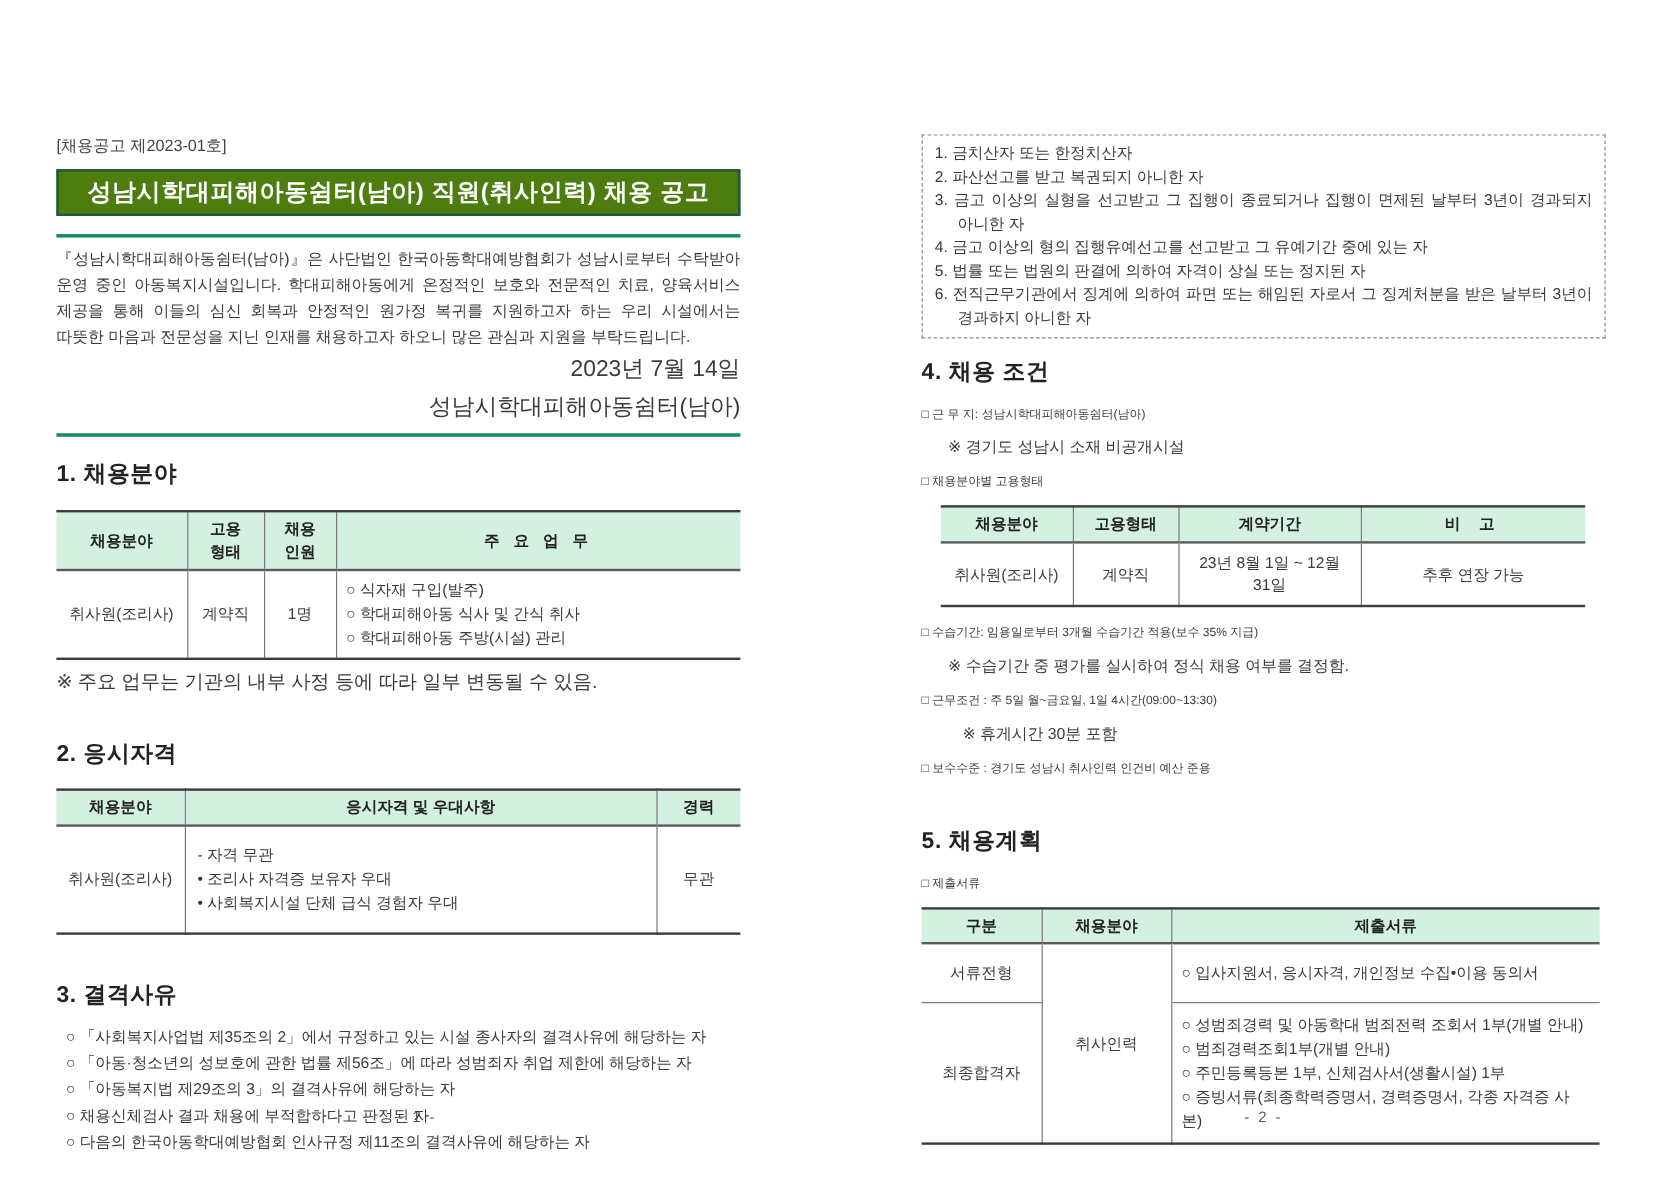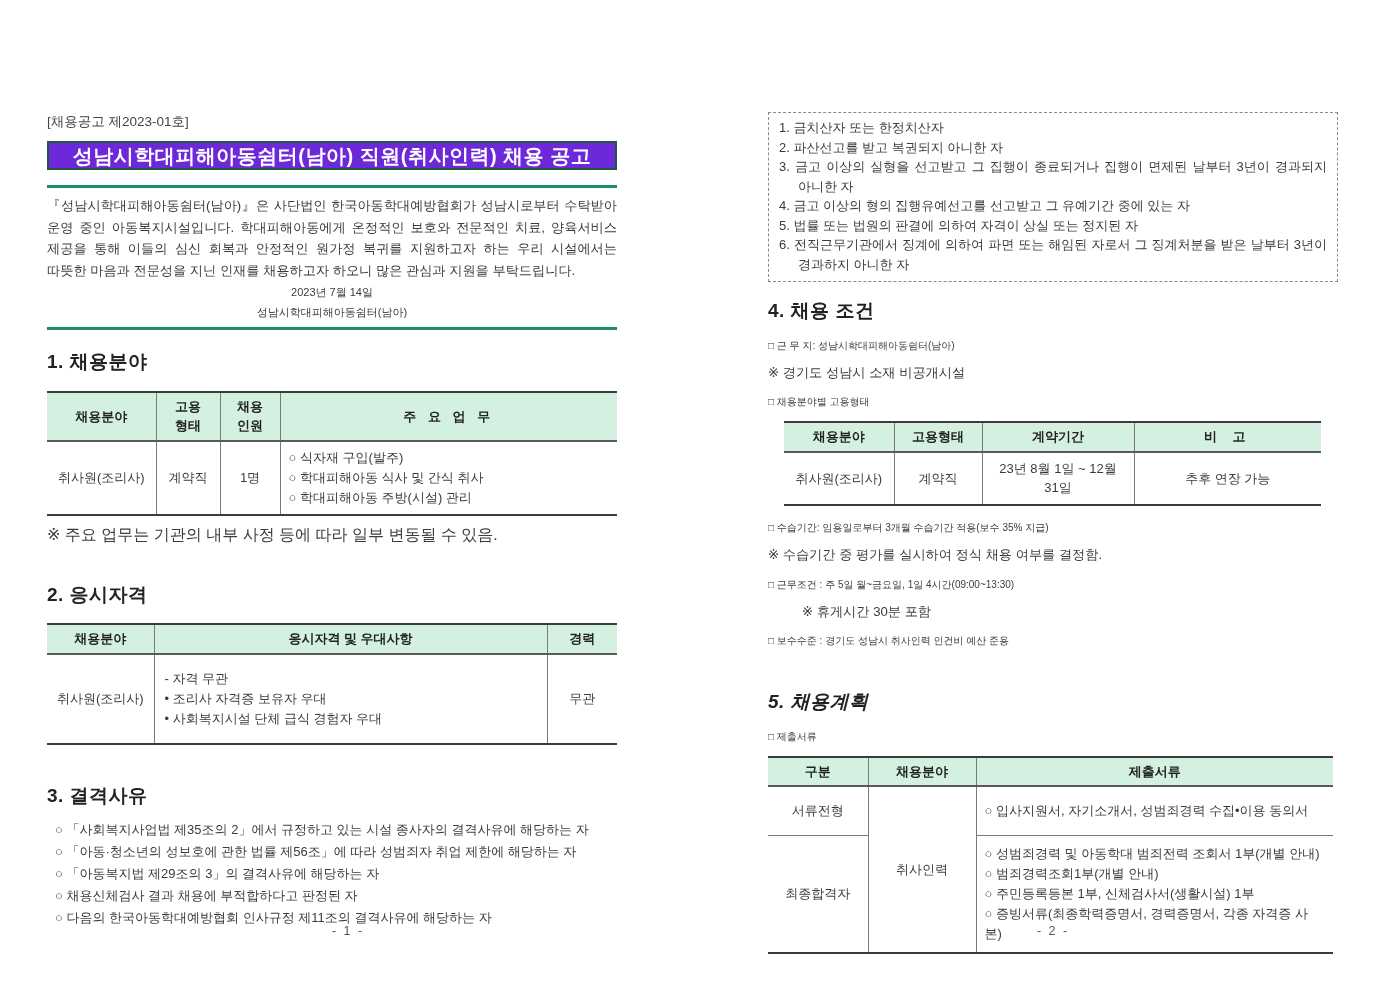--- a/index.html
+++ b/index.html
@@ -22,22 +22,22 @@
     font-size: 13px;
     line-height: 1.5;
   }
   .page1 { left: 47px; }
   .page2 { left: 768px; }
 
   .doc-number { font-size: 13.5px; color: #444; }
 
   .banner {
     margin-top: 9px;
-    height: 29px;
-    background: #6d28d9;
+    height: 39px;
+    background: #4d7c0f;
     border: 2px solid #20593e;
     color: #ffffff;
     font-weight: bold;
     font-size: 20px;
     letter-spacing: 0.5px;
     display: flex;
     align-items: center;
     justify-content: center;
     white-space: nowrap;
   }
@@ -45,21 +45,21 @@
   .green-line { margin-top: 15px; height: 3px; background: #1E8E62; }
   .green-line.l2 { margin-top: 7px; }
 
   .intro {
     margin-top: 7px;
     text-align: justify;
     word-break: keep-all;
     line-height: 21.5px;
     font-size: 13.2px;
   }
-  .right-align { text-align: center; margin-top: 3px; font-size: 11px; }
+  .right-align { text-align: right; margin-top: 3px; font-size: 19px; }
 
   .section-title {
     font-size: 19px;
     font-weight: bold;
     color: #222;
     margin-top: 18px;
     margin-bottom: 14px;
     letter-spacing: 0.5px;
   }
 
@@ -97,21 +97,21 @@
 
   
   .dashed-box {
     border: 1px dashed #8a8a8a;
     padding: 5px 10px 7px 10px;
     font-size: 13px;
   }
   .dashed-box .box-item { line-height: 19.5px; padding-left: 19px; text-indent: -19px; word-break: keep-all; text-align: justify; }
 
   .chk-item { margin-top: 12px; font-size: 10px; }
-  .ref-note { margin-top: 10px; margin-left: 0; font-size: 13.2px; }
+  .ref-note { margin-top: 10px; margin-left: 22px; font-size: 13.2px; }
   .ref-note.deep { margin-left: 34px; }
 
   .table4-wrap { margin: 12px 0 14px 16px; width: 537px; }
   .table5-wrap { margin-top: 12px; width: 565px; }
 
   .page-footer {
     position: absolute;
     top: 924px;
     width: 570px;
     text-align: center;
@@ -250,41 +250,41 @@
       </tbody>
         </table>
     </div>
 
     <div class="chk-item">□ 수습기간: 임용일로부터 3개월 수습기간 적용(보수 35% 지급)</div>
     <div class="ref-note">※ 수습기간 중 평가를 실시하여 정식 채용 여부를 결정함.</div>
     <div class="chk-item">□ 근무조건 : 주 5일 월~금요일, 1일 4시간(09:00~13:30)</div>
     <div class="ref-note deep">※ 휴게시간 30분 포함</div>
     <div class="chk-item">□ 보수수준 : 경기도 성남시 취사인력 인건비 예산 준용</div>
 
-    <div class="section-title" style="margin-top:40px; margin-bottom:4px;font-style:italic;">5. 채용계획</div>
+    <div class="section-title" style="margin-top:40px; margin-bottom:4px;">5. 채용계획</div>
     <div class="chk-item">□ 제출서류</div>
 
     <div class="table5-wrap">
       <table class="doc-table">
         <colgroup>
           <col style="width:100px">
             <col style="width:108px">
             <col>
         </colgroup>
         <tbody>
             <tr>
           <th>구분</th>
           <th>채용분야</th>
           <th>제출서류</th>
         </tr>
         <tr>
           <td class="cell-center" style="padding:14px 4px;">서류전형</td>
           <td class="cell-center" rowspan="2">취사인력</td>
           <td>
-            <div class="doc-line">○ 입사지원서, 자기소개서, 성범죄경력 수집•이용 동의서</div>
+            <div class="doc-line">○ 입사지원서, 응시자격, 개인정보 수집•이용 동의서</div>
           </td>
         </tr>
         <tr>
           <td class="cell-center">최종합격자</td>
           <td style="padding:8px 8px;">
             <div class="doc-line">○ 성범죄경력 및 아동학대 범죄전력 조회서 1부(개별 안내)</div>
             <div class="doc-line">○ 범죄경력조회1부(개별 안내)</div>
             <div class="doc-line">○ 주민등록등본 1부, 신체검사서(생활시설) 1부</div>
             <div class="doc-line">○ 증빙서류(최종학력증명서, 경력증명서, 각종 자격증 사본)</div>
           </td>

